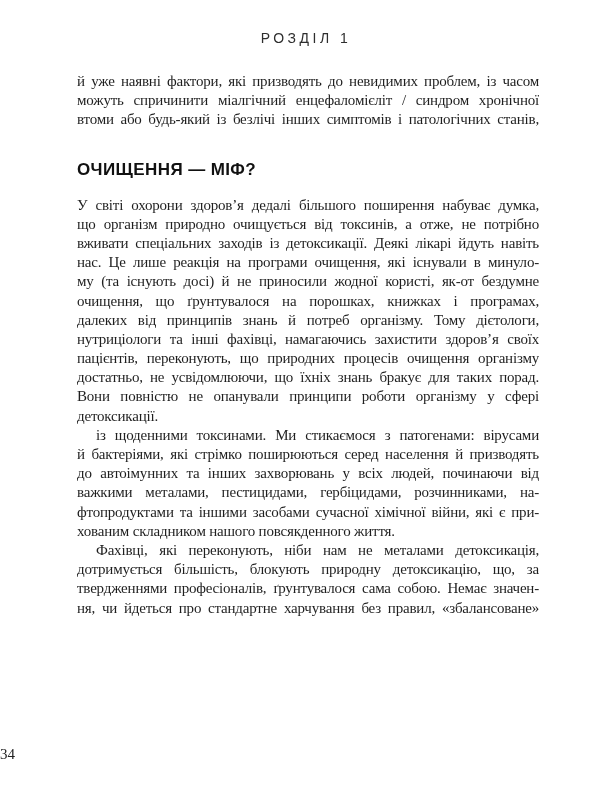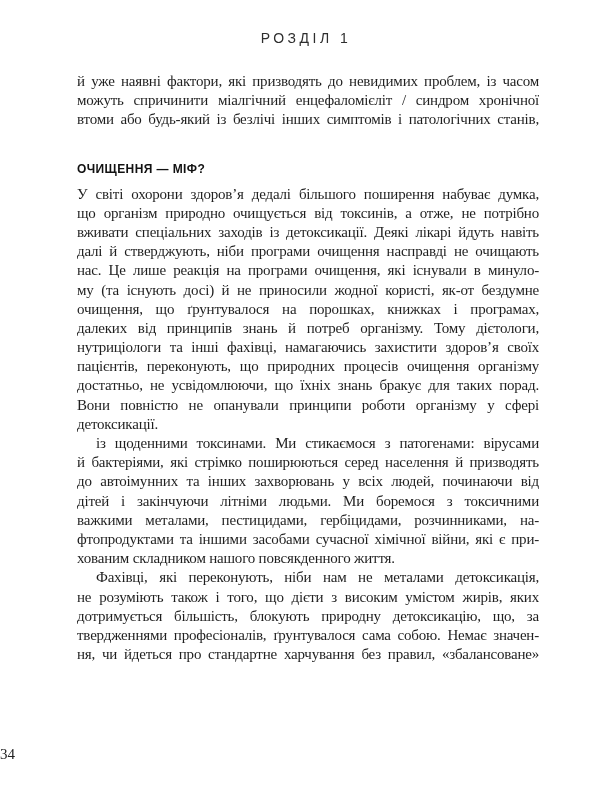--- a/index.html
+++ b/index.html
@@ -52,24 +52,24 @@
   .para .line.end {
     text-align: left;
   }
   .para .line.end::after {
     content: none;
   }
   .para.indent .line:first-child {
     text-indent: 19px;
   }
   .section-heading {
-    margin: 30px 0 6px 0;
+    margin: 30px 0 17px 0;
     font-family: "Liberation Sans", sans-serif;
     font-weight: 700;
-    font-size: 12px;
+    font-size: 17px;
     line-height: 19px;
     letter-spacing: 0.4px;
     color: #111111;
   }
   .folio {
     position: absolute;
     top: 746px;
     left: 0;
     right: 0;
     text-align: left;
@@ -87,43 +87,40 @@
       <div class="para">
         <div class="line">й уже наявні фактори, які призводять до невидимих проблем, із часом</div>
         <div class="line">можуть спричинити міалгічний енцефаломієліт / синдром хронічної</div>
         <div class="line">втоми або будь-який із безлічі інших симптомів і патологічних станів,</div>
       </div>
       <div class="section-heading">ОЧИЩЕННЯ — МІФ?</div>
       <div class="para">
         <div class="line">У світі охорони здоров’я дедалі більшого поширення набуває думка,</div>
         <div class="line">що організм природно очищується від токсинів, а отже, не потрібно</div>
         <div class="line">вживати спеціальних заходів із детоксикації. Деякі лікарі йдуть навіть</div>
-        <div class="line">далі й стверджують, ніби програми очищення насправді не очищають</div>
         <div class="line">нас. Це лише реакція на програми очищення, які існували в минуло-</div>
         <div class="line">му (та існують досі) й не приносили жодної користі, як-от бездумне</div>
         <div class="line">очищення, що ґрунтувалося на порошках, книжках і програмах,</div>
         <div class="line">далеких від принципів знань й потреб організму. Тому дієтологи,</div>
         <div class="line">нутриціологи та інші фахівці, намагаючись захистити здоров’я своїх</div>
         <div class="line">пацієнтів, переконують, що природних процесів очищення організму</div>
         <div class="line">достатньо, не усвідомлюючи, що їхніх знань бракує для таких порад.</div>
         <div class="line">Вони повністю не опанували принципи роботи організму у сфері</div>
         <div class="line end">детоксикації.</div>
       </div>
       <div class="para indent">
         <div class="line">із щоденними токсинами. Ми стикаємося з патогенами: вірусами</div>
         <div class="line">й бактеріями, які стрімко поширюються серед населення й призводять</div>
         <div class="line">до автоімунних та інших захворювань у всіх людей, починаючи від</div>
-        <div class="line">дітей і закінчуючи літніми людьми. Ми боремося з токсичними</div>
         <div class="line">важкими металами, пестицидами, гербіцидами, розчинниками, на-</div>
         <div class="line">фтопродуктами та іншими засобами сучасної хімічної війни, які є при-</div>
         <div class="line end">хованим складником нашого повсякденного життя.</div>
       </div>
       <div class="para indent">
         <div class="line">Фахівці, які переконують, ніби нам не металами детоксикація,</div>
-        <div class="line">не розуміють також і того, що дієти з високим умістом жирів, яких</div>
         <div class="line">дотримується більшість, блокують природну детоксикацію, що, за</div>
         <div class="line">твердженнями професіоналів, ґрунтувалося сама собою. Немає значен-</div>
         <div class="line">ня, чи йдеться про стандартне харчування без правил, «збалансоване»</div>
       </div>
     </div>
 
   <div class="folio">34</div>
 </div>
 
 </body></html>

